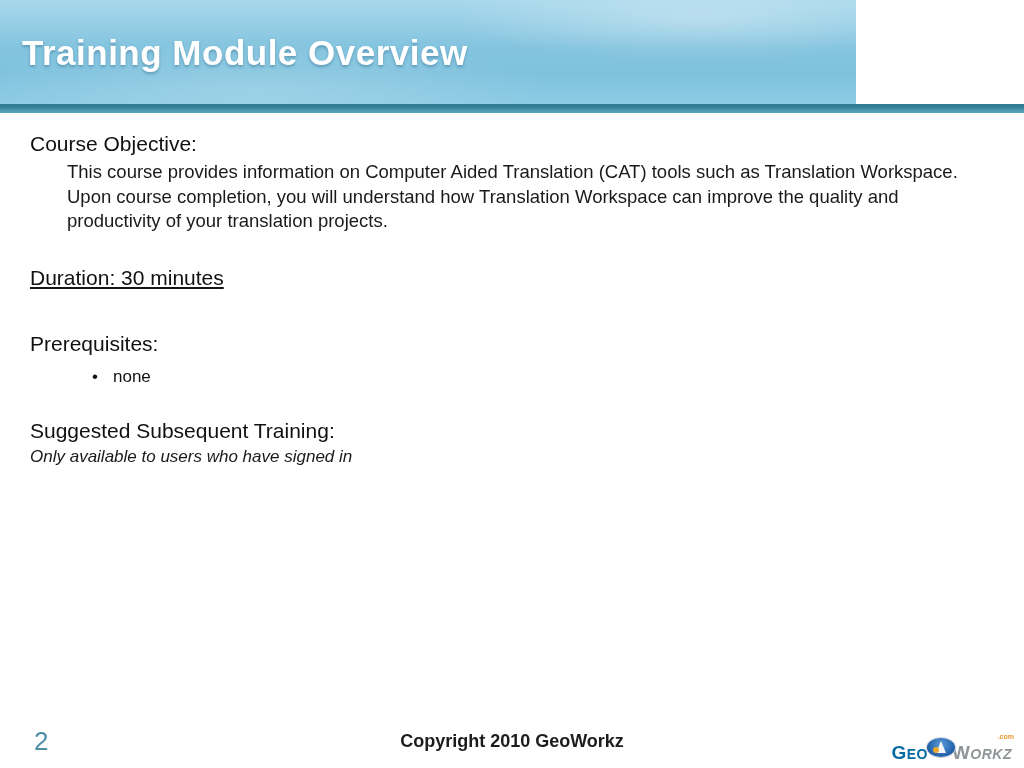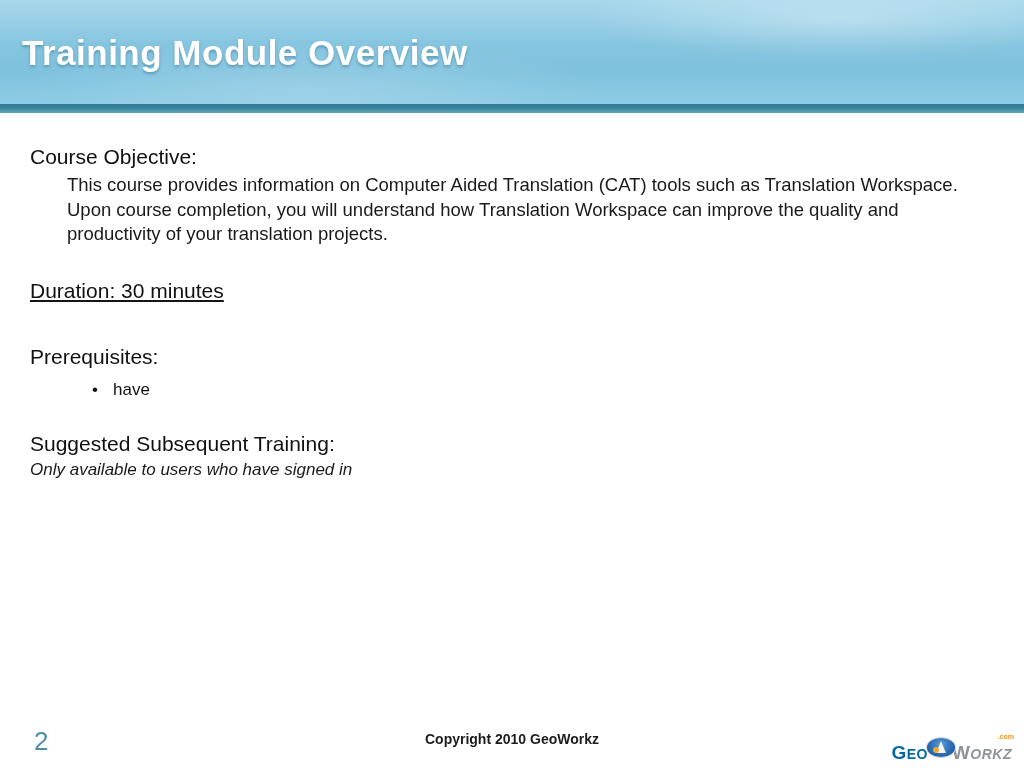--- a/index.html
+++ b/index.html
@@ -11,21 +11,21 @@
     width: 1024px;
     height: 768px;
     background: #ffffff;
     overflow: hidden;
   }
 
   
   .header {
     position: absolute;
     top: 0; left: 0;
-    width: 1024px; height: 104px;
+    width: 856px; height: 104px;
     background:
       radial-gradient(ellipse 360px 60px at 82% 18%, rgba(255,255,255,0.30), rgba(255,255,255,0) 70%),
       radial-gradient(ellipse 420px 70px at 30% 85%, rgba(255,255,255,0.18), rgba(255,255,255,0) 70%),
       linear-gradient(180deg, #a9d8ec 0%, #84c4df 45%, #7fc2de 70%, #8ccbe4 100%);
   }
   .header-divider {
     position: absolute;
     top: 104px; left: 0;
     width: 1024px; height: 9px;
     background: linear-gradient(180deg, #2e7b95 0%, #37809a 40%, #4f9cb2 75%, #5ba6ba 100%);
@@ -79,21 +79,21 @@
     color: #8aa7bf;
   }
   .brand-line2 {
     font-size: 27px; font-weight: bold; letter-spacing: 0.5px;
     color: #1d3d60;
   }
 
   
   .content {
     position: absolute;
-    top: 130px; left: 0;
+    top: 117px; left: 0;
     width: 876px;
     padding: 14px 30px 0 30px;
     color: #151515;
   }
   .section-heading {
     font-size: 21px;
     font-weight: normal;
     color: #111111;
     line-height: 1.25;
   }
@@ -138,21 +138,21 @@
     position: absolute;
     left: 34px; top: 726px;
     font-size: 26px;
     color: #4e8fa8;
   }
   .footer-copyright {
     position: absolute;
     left: 0; top: 731px;
     width: 1024px;
     text-align: center;
-    font-size: 14px;
+    font-size: 18px;
     font-weight: bold;
     color: #1c1c1c;
   }
   .footer-logo {
     position: absolute;
     right: 12px; top: 732px;
     height: 32px;
     display: flex; align-items: flex-end;
   }
   .geo-text {
@@ -215,21 +215,21 @@
       <p class="objective-body">This course provides information on Computer Aided Translation (CAT) tools such as Translation Workspace. Upon course completion, you will understand how Translation Workspace can improve the quality and productivity of your translation projects.</p>
     </section>
 
     <section class="sec-duration">
       <h2 class="section-heading">Duration: 30 minutes</h2>
     </section>
 
     <section class="sec-prereq">
       <h2 class="section-heading">Prerequisites:</h2>
       <ul class="bullet-list">
-        <li>have</li>
+        <li>none</li>
       </ul>
     </section>
 
     <section class="sec-training">
       <h2 class="section-heading">Suggested Subsequent Training:</h2>
       <p class="training-note">Only available to users who have signed in</p>
     </section>
 
   </div>
 

